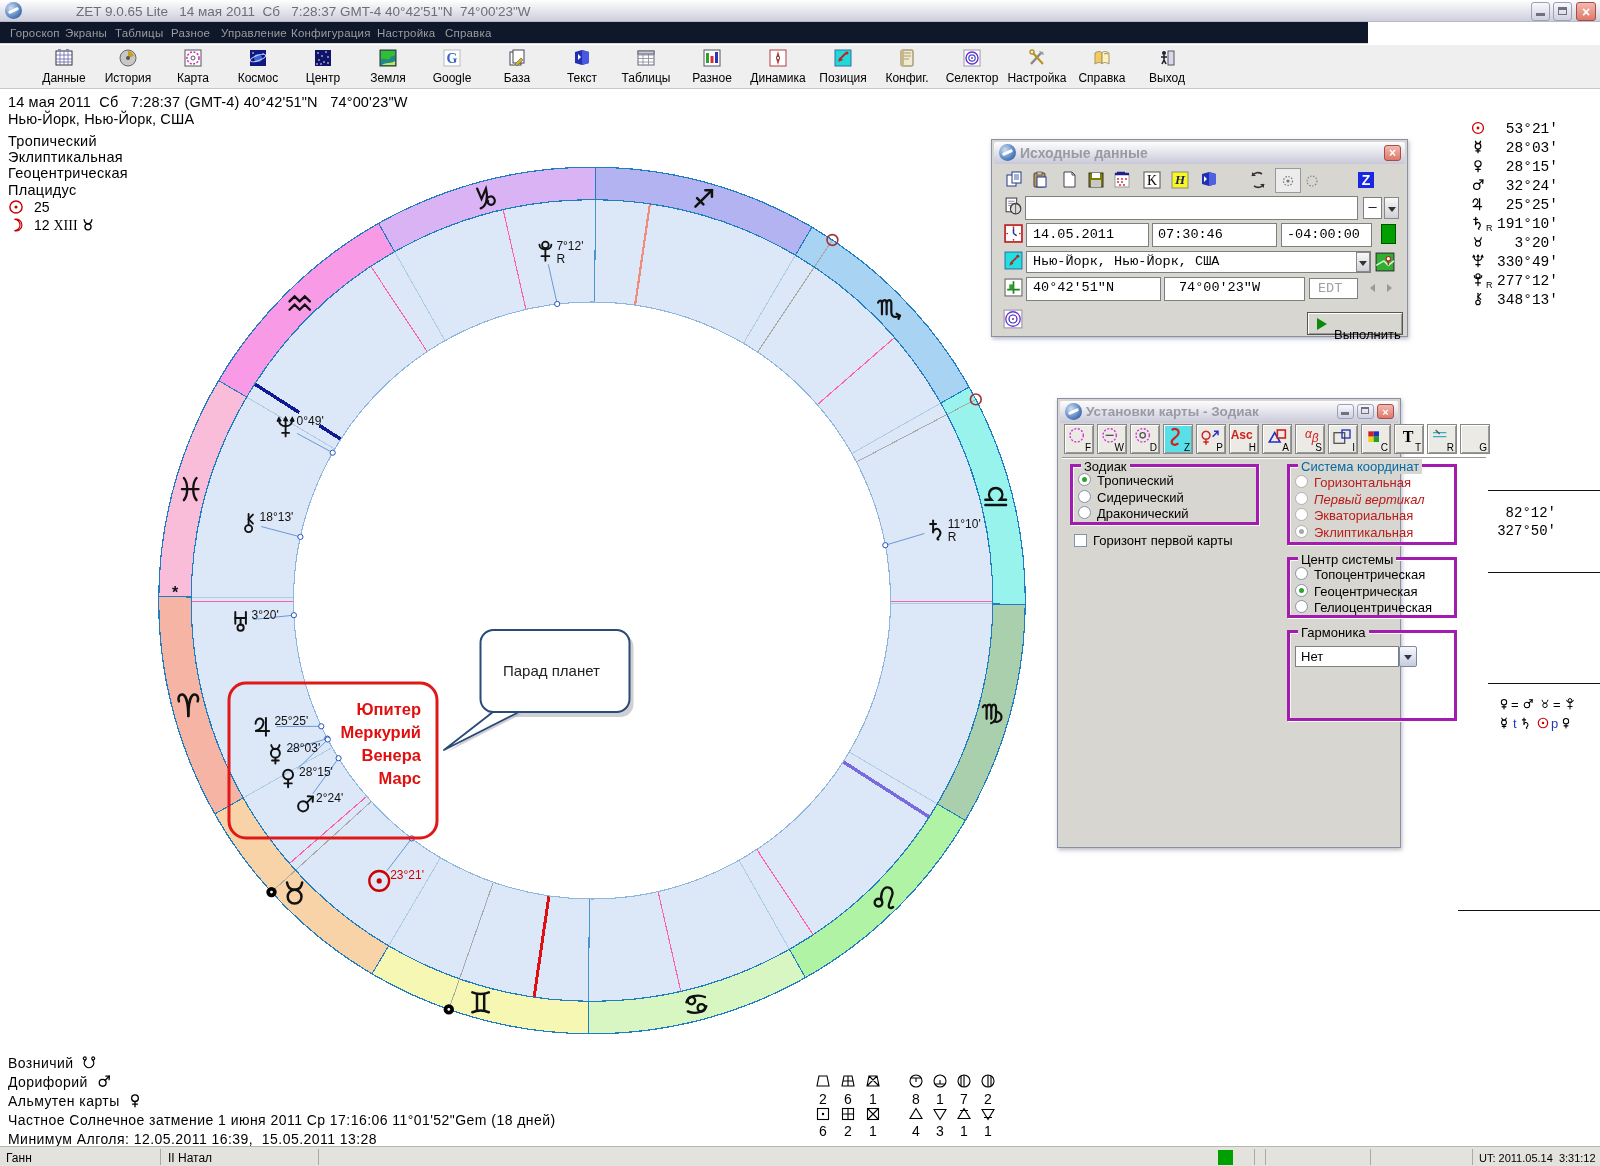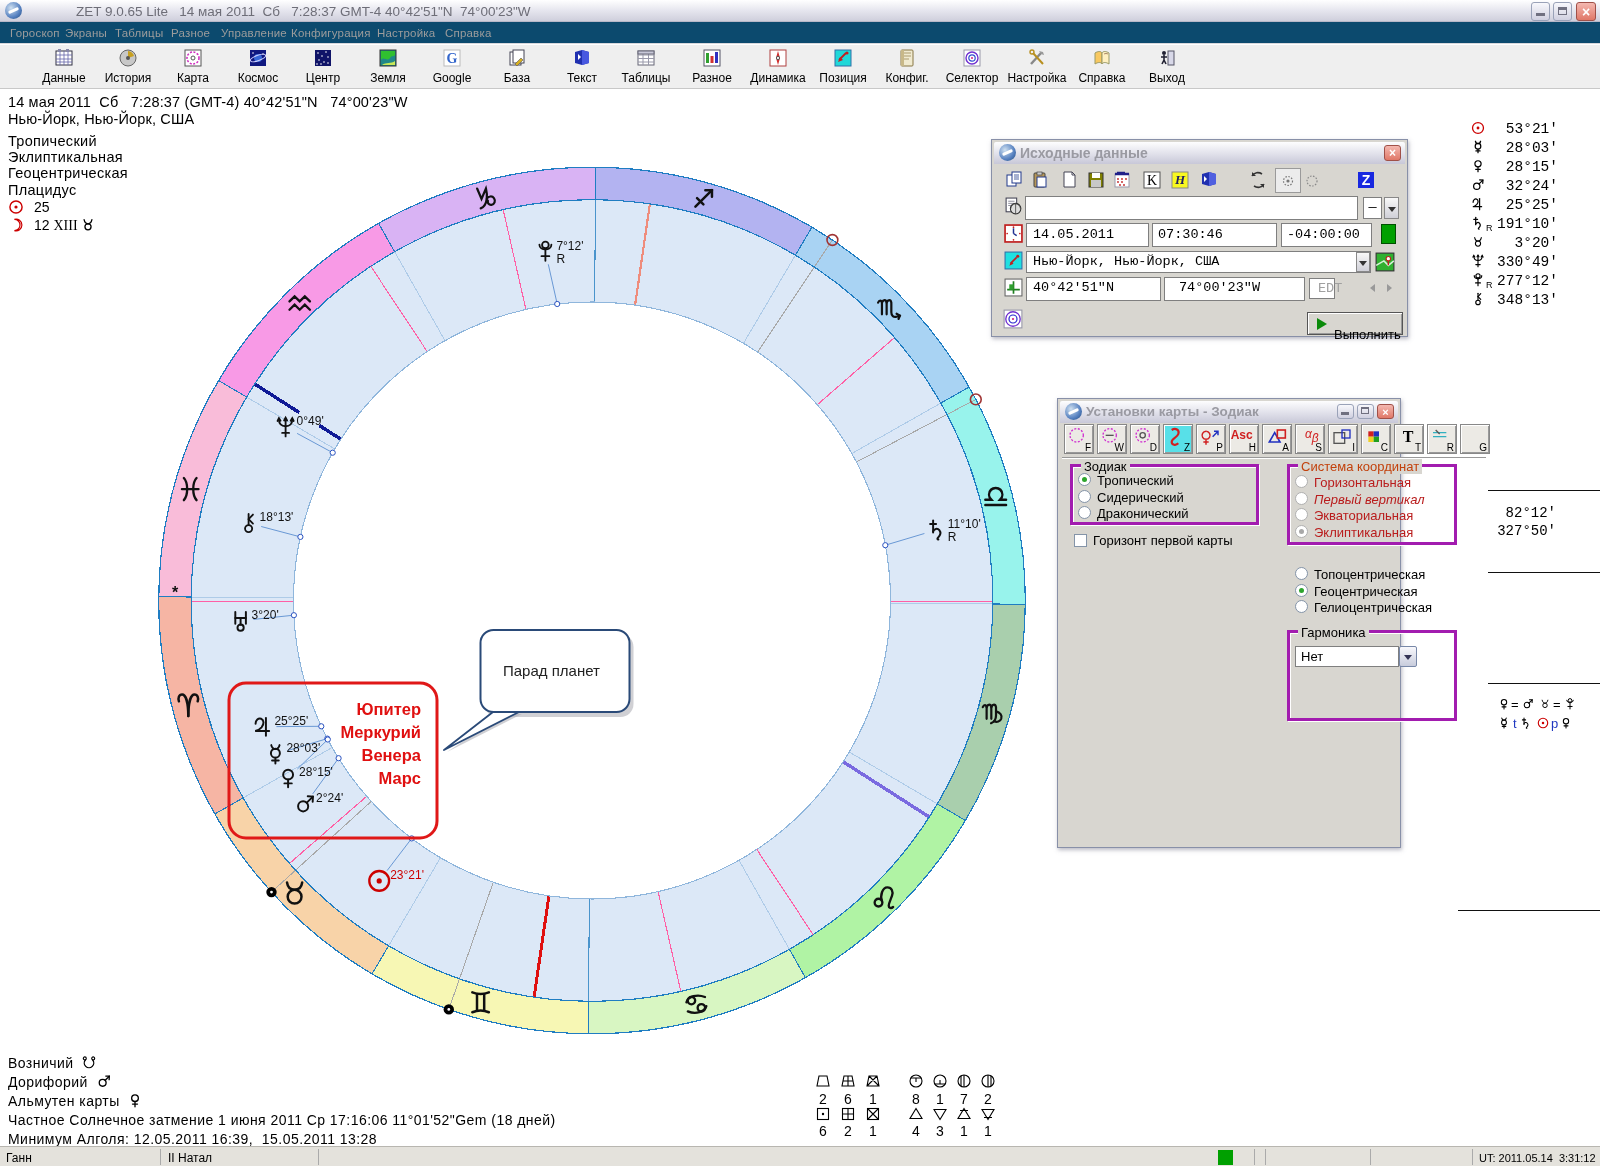--- a/index.html
+++ b/index.html
@@ -1,21 +1,21 @@
 <!DOCTYPE html>
 <html><head><meta charset="utf-8"><style>
 * { margin:0; padding:0; box-sizing:border-box; }
 html,body { width:1600px; height:1166px; overflow:hidden; background:#fff;
   font-family:"Liberation Sans", sans-serif; }
 .abs { position:absolute; }
 #titlebar { left:0; top:0; width:1600px; height:22px;
   background:linear-gradient(#ffffff,#e8e8f0 45%,#cfcfdc);
   border-bottom:1px solid #b8b8c8; }
 #titletext { position:absolute; left:76px; top:4px; font-size:13.5px; color:#6e6e78; }
-#menubar { left:0; top:22px; width:1600px; height:22px; background:#0c4a6e;
+#menubar { left:0; top:22px; width:1368px; height:22px; background:#0f172a;
   border-bottom:1px solid #d8d8dc; }
 #menubar span { position:absolute; top:5px; font-size:11.5px; color:#9c9c9c; letter-spacing:0.2px; }
 #toolbar { left:0; top:44px; width:1600px; height:45px; background:#efefef;
   border-top:1px solid #fff; border-bottom:1px solid #c8c8c8; }
 .tbi { position:absolute; top:3px; width:62px; text-align:center; }
 .tbi .ic { margin:0 auto; width:20px; height:20px; position:relative; }
 .tbi .lb { font-size:12px; color:#000; margin-top:3px; white-space:nowrap; }
 .winbtn { position:absolute; border-radius:3px; }
 #chart { left:0; top:0; }
 .dlg { position:absolute; background:#d8d6d0; border:1px solid #8890a8;
@@ -749,21 +749,21 @@
       <div style="position:absolute;left:2px;top:8px;border:4px solid transparent;border-top:5px solid #333;"></div>
     </div>
     <svg style="position:absolute;left:383px;top:112px" width="20" height="20" viewBox="0 0 18 18">
       <rect x="1" y="1" width="16" height="16" fill="#30b030" stroke="#333"></rect>
       <path d="M1,12 L8,8 L12,12 L17,8" stroke="#d8f0d8" stroke-width="1.4" fill="none"></path>
       <circle cx="12" cy="6" r="2" fill="#fff" stroke="#c02020"></circle>
       <path d="M12,8 V12" stroke="#c02020" stroke-width="1.2"></path>
     </svg>
     <div class="field" style="left:34px;top:137px;width:135px;height:24px;padding:2px 0 0 6px;">40°42'51"N</div>
     <div class="field" style="left:172px;top:137px;width:141px;height:24px;padding:2px 0 0 14px;">74°00'23"W</div>
-    <div class="field" style="left:317px;top:138px;width:26px;height:21px;color:#a0a0a0;padding:2px 0 0 8px;">EDT</div>
+    <div class="field" style="left:317px;top:138px;width:49px;height:21px;color:#a0a0a0;padding:2px 0 0 8px;">EDT</div>
     <div style="position:absolute;left:369px;top:139px;width:17px;height:18px;background:#d8d6d0;">
       <div style="position:absolute;left:5px;top:5px;border:4px solid transparent;border-right:5px solid #999;"></div>
     </div>
     <div style="position:absolute;left:388px;top:139px;width:17px;height:18px;background:#d8d6d0;">
       <div style="position:absolute;left:7px;top:5px;border:4px solid transparent;border-left:5px solid #999;"></div>
     </div>
     <div style="position:absolute;left:315px;top:172px;width:96px;height:23px;background:#d8d6d0;border:1px solid #555;box-shadow:inset 1px 1px 0 #fff, inset -1px -1px 0 #999;font-size:13px;color:#000;">
       <div style="position:absolute;left:9px;top:5px;width:0;height:0;border:6px solid transparent;border-left:10px solid #0a8a0a;"></div>
       <span style="position:absolute;left:26px;top:14px;">Выполнить</span>
     </div>
@@ -872,30 +872,33 @@
     </div>
     <div class="radio sel" style="left:20px;top:74.0px;"></div>
     <div class="rlbl" style="left:39px;top:74.0px;">Тропический</div>
     <div class="radio" style="left:20px;top:90.5px;"></div>
     <div class="rlbl" style="left:39px;top:90.5px;">Сидерический</div>
     <div class="radio" style="left:20px;top:107.0px;"></div>
     <div class="rlbl" style="left:39px;top:107.0px;">Драконический</div>
     <div style="position:absolute;left:16px;top:135px;width:13px;height:13px;background:#fff;border:1px solid #8494a8;"></div>
     <div class="rlbl" style="left:35px;top:134px;">Горизонт первой карты</div>
     <div class="gbox" style="left:229px;top:65px;width:170px;height:81px;">
-      <div class="cap" style="color:#c2410c;">Система координат</div>
+      <div class="cap" style="color:#0369a1;">Система координат</div>
     </div>
     <div class="radio dis" style="left:237px;top:76.0px;"></div>
     <div class="rlbl dis" style="left:256px;top:76.0px;">Горизонтальная</div>
     <div class="radio dis" style="left:237px;top:92.5px;"></div>
     <div class="rlbl dis" style="left:256px;top:92.5px;font-style:italic;">Первый вертикал</div>
     <div class="radio dis" style="left:237px;top:109.0px;"></div>
     <div class="rlbl dis" style="left:256px;top:109.0px;">Экваториальная</div>
     <div class="radio dis dissel" style="left:237px;top:125.5px;"></div>
     <div class="rlbl dis" style="left:256px;top:125.5px;">Эклиптикальная</div>
+    <div class="gbox" style="left:229px;top:158px;width:170px;height:61px;">
+      <div class="cap">Центр системы</div>
+    </div>
     <div class="radio" style="left:237px;top:168.0px;"></div>
     <div class="rlbl" style="left:256px;top:168.0px;">Топоцентрическая</div>
     <div class="radio sel" style="left:237px;top:184.5px;"></div>
     <div class="rlbl" style="left:256px;top:184.5px;">Геоцентрическая</div>
     <div class="radio" style="left:237px;top:201.0px;"></div>
     <div class="rlbl" style="left:256px;top:201.0px;">Гелиоцентрическая</div>
     <div class="gbox" style="left:229px;top:231px;width:170px;height:91px;">
       <div class="cap">Гармоника</div>
     </div>
     <div class="field" style="left:237px;top:247px;width:104px;height:21px;font-family:Liberation Sans;font-size:13px;padding:2px 0 0 5px;">Нет</div>

